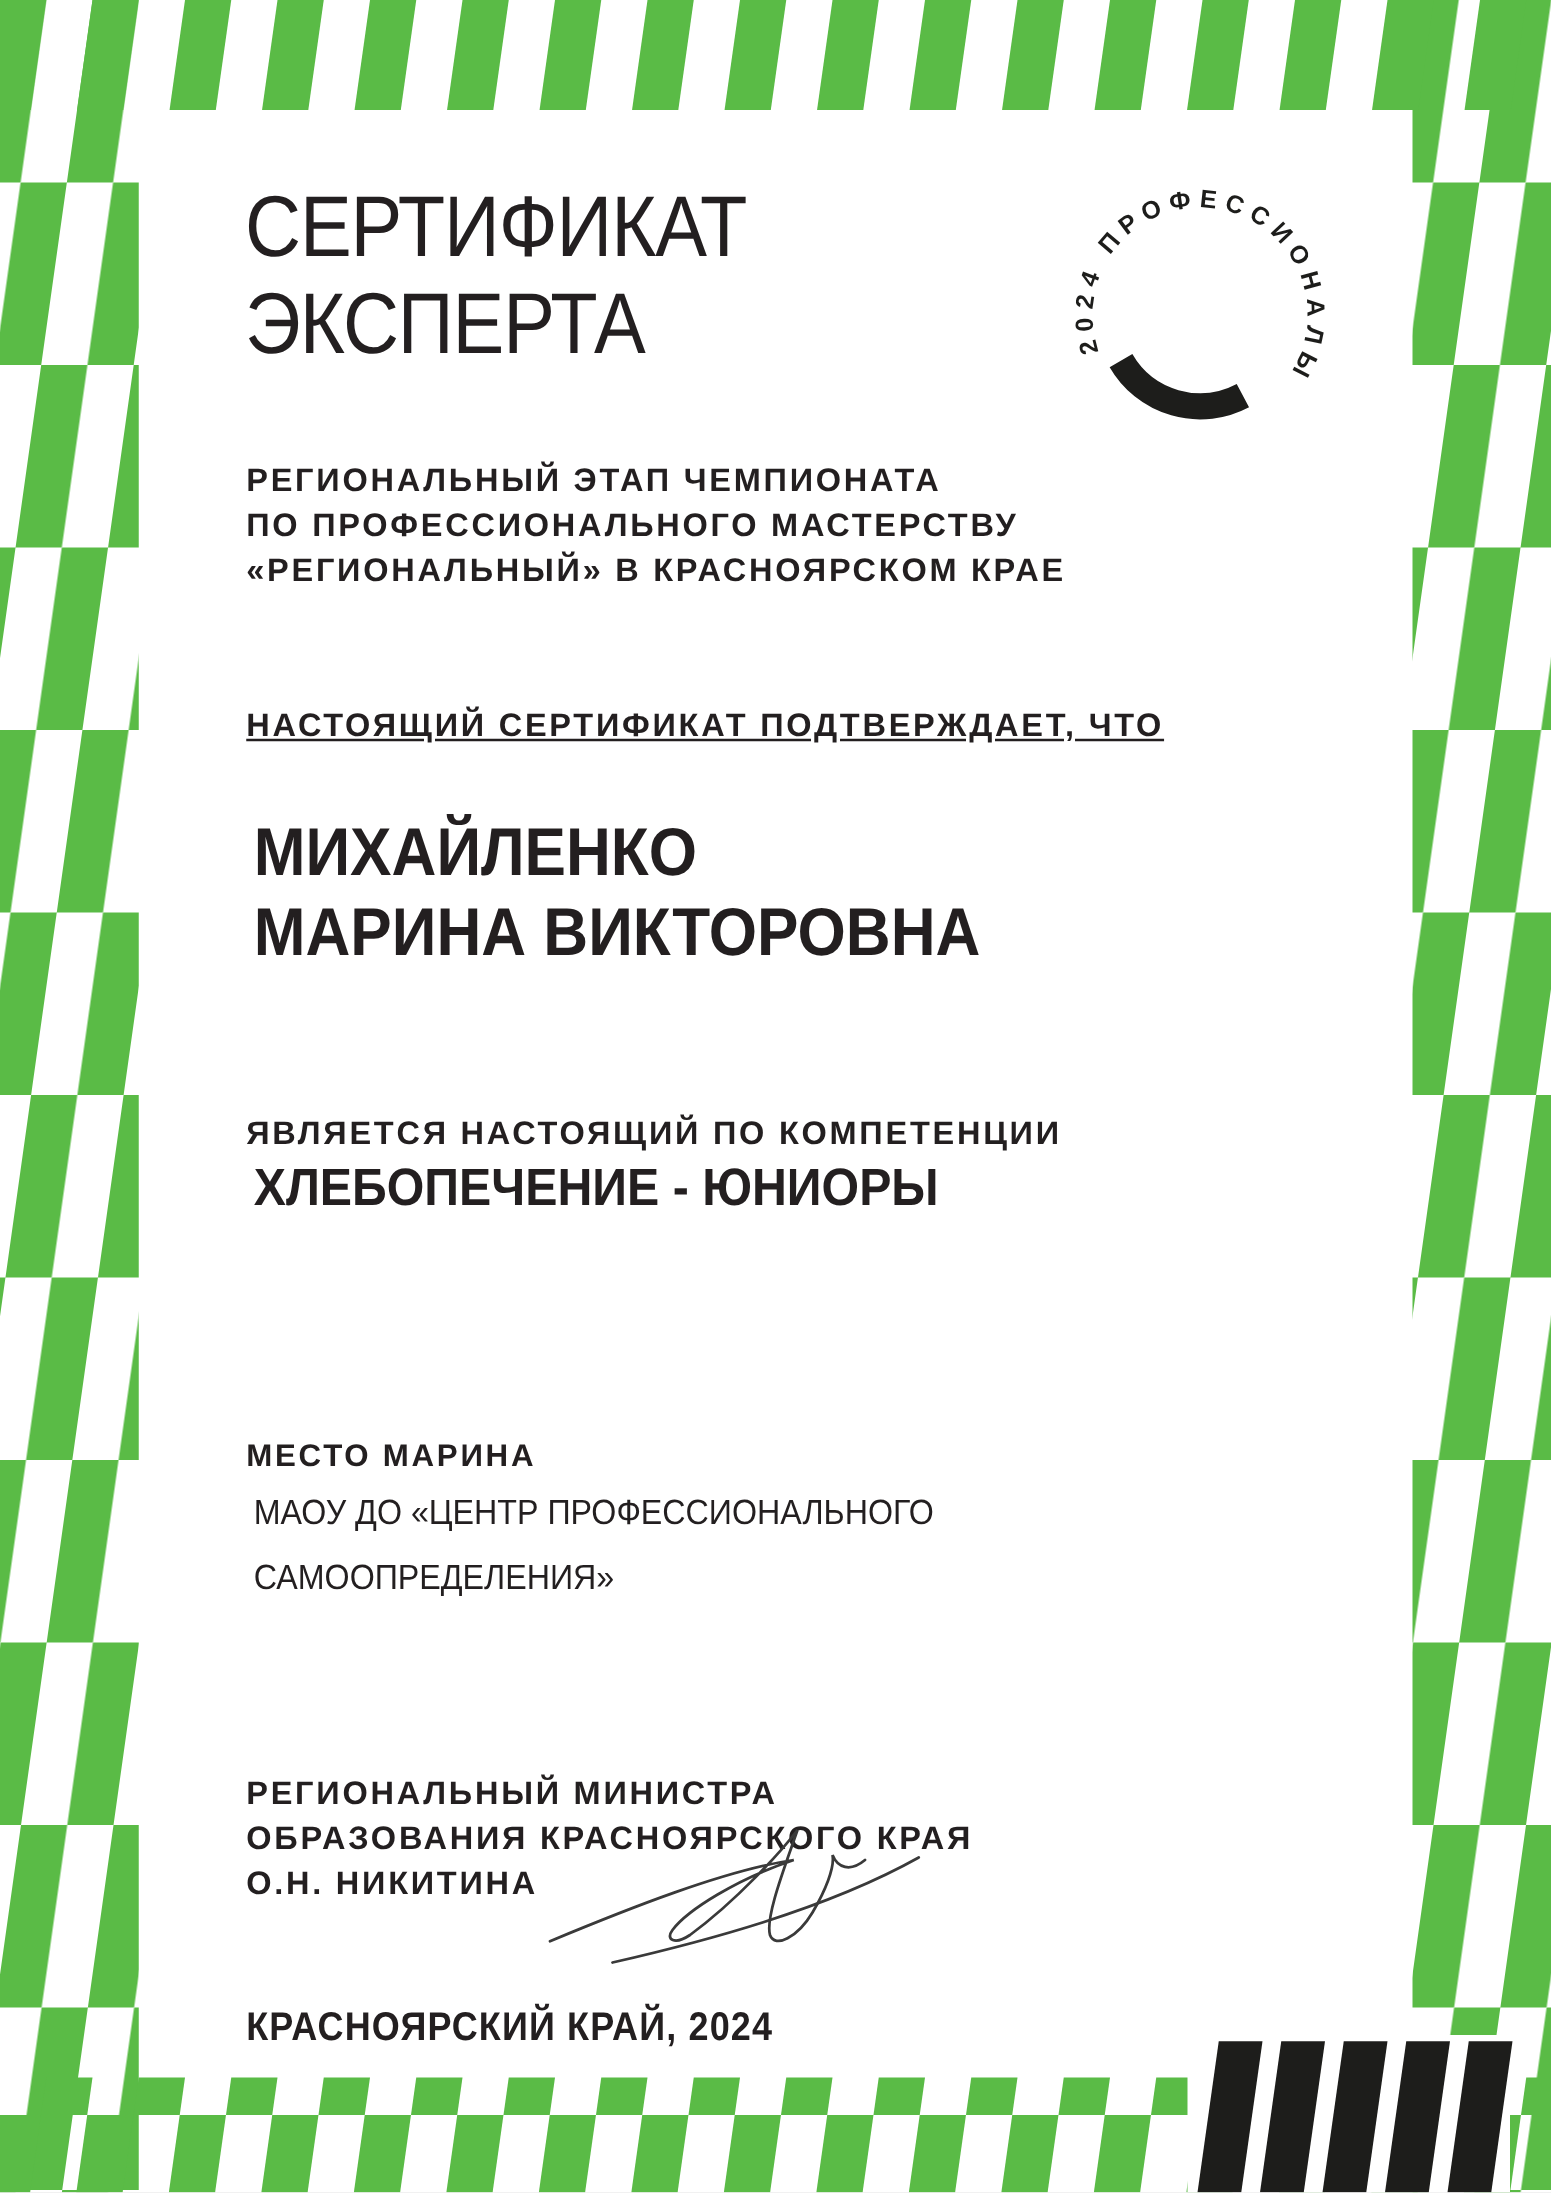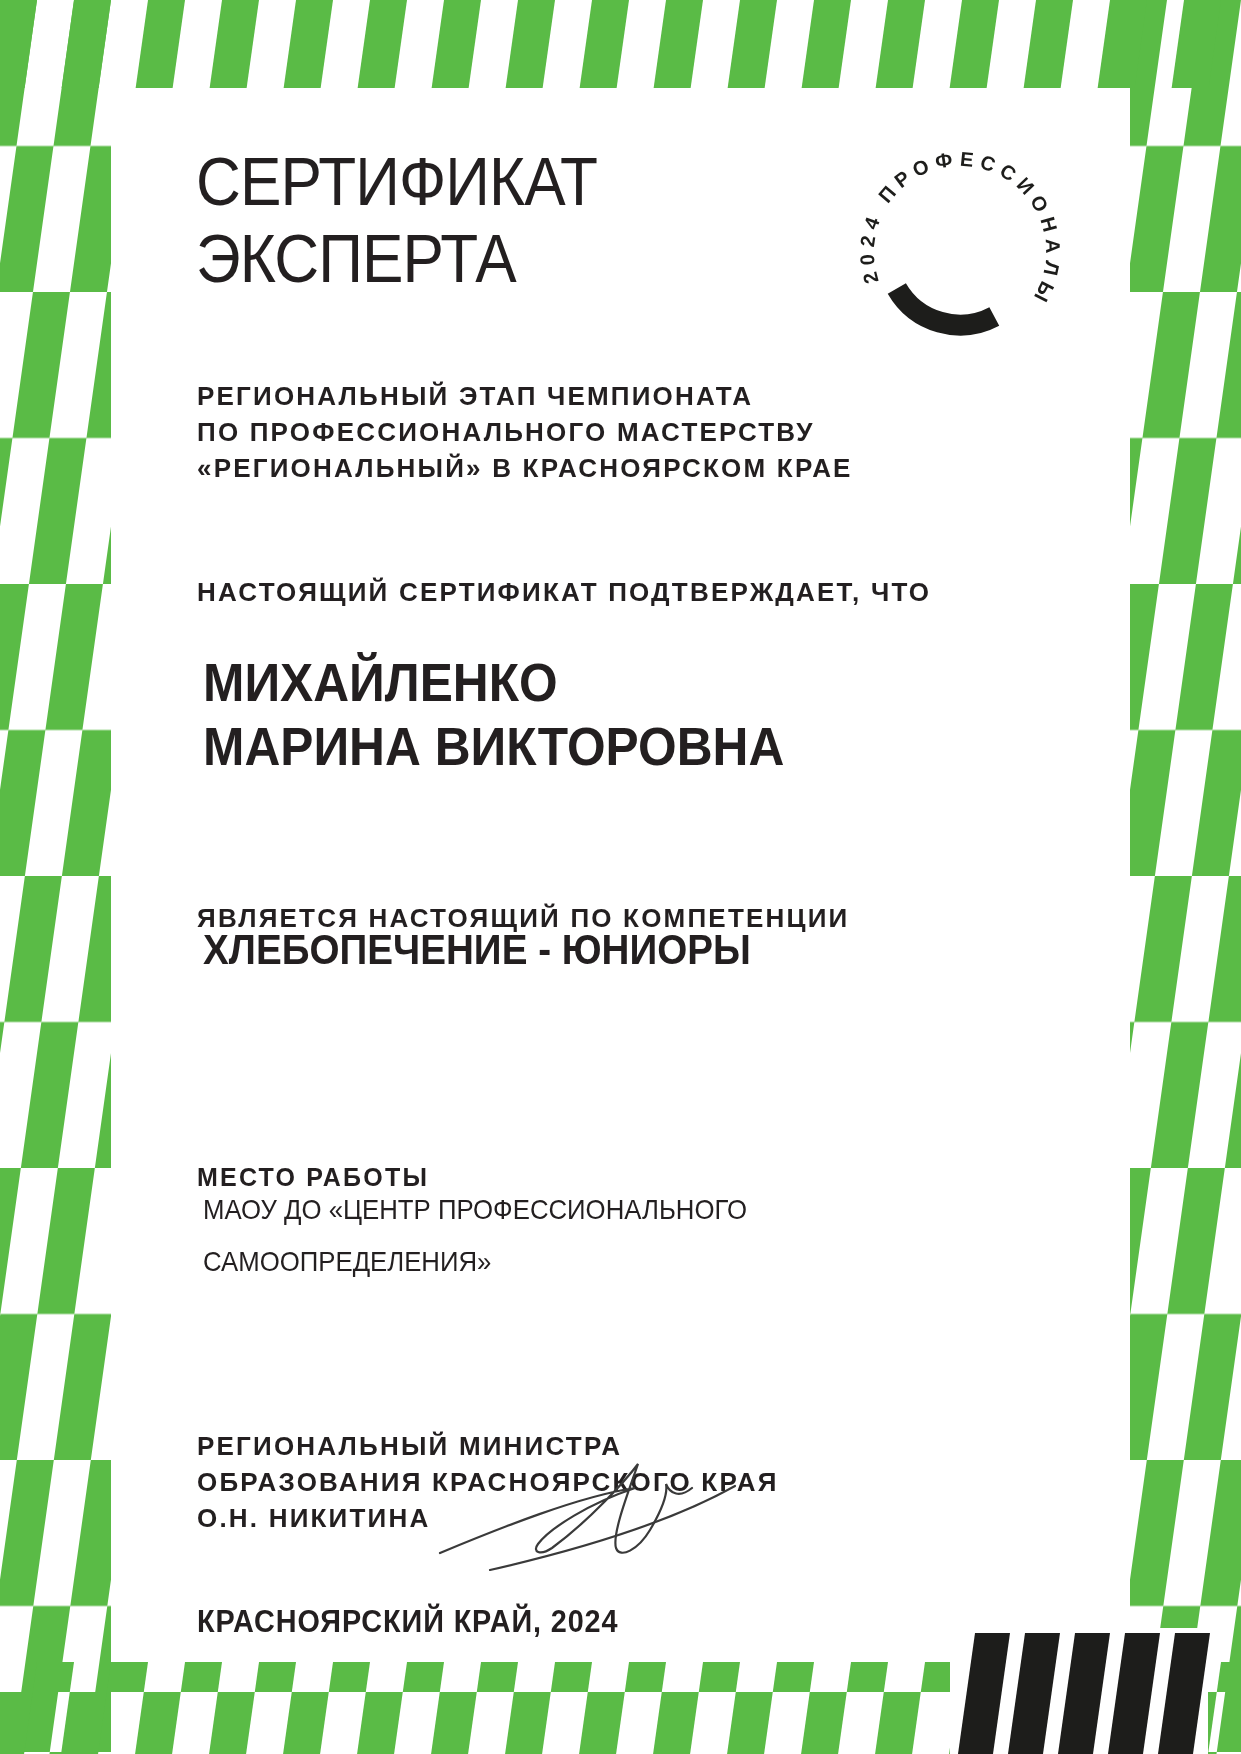--- a/index.html
+++ b/index.html
@@ -11,23 +11,23 @@
   .border-svg, .logo-svg, .sig-svg { position:absolute; }
   .border-svg { left:0; top:0; }
   .logo-svg { left:845px; top:132px; }
   .sig-svg { left:430px; top:1458px; }
 
   .abs { position:absolute; white-space:nowrap; }
   .cond { display:inline-block; transform:scaleX(.92); transform-origin:0 50%; white-space:nowrap; }
   .cond9 { display:inline-block; transform:scaleX(.90); transform-origin:0 50%; white-space:nowrap; }
 
   .title { left:196px; top:143px; font-size:69px; line-height:77px; font-weight:normal; letter-spacing:-1px; }
-  .label { font-weight:bold; font-size:26px; letter-spacing:2.2px; line-height:36px;margin-top:12px; }
+  .label { font-weight:bold; font-size:26px; letter-spacing:2.2px; line-height:36px; }
   .event-block     { left:197px; top:366px; }
-  .statement-line  { left:197px; top:567px; line-height:26px; }
+  .statement-line  { left:197px; top:567px; line-height:26px;text-decoration:underline; }
   .name-block      { left:203px; top:650px; font-size:54px; line-height:64px; font-weight:bold; }
   .role-line       { left:197px; top:893px; line-height:26px; }
   .competence-line { left:203px; top:926px; font-size:42px; font-weight:bold;text-align:right; }
   .work-label      { left:197px; top:1152px; line-height:26px; font-size:25px; }
   .work-block      { left:203px; top:1184px; font-size:28px; line-height:52px; font-weight:normal; }
   .signatory-block { left:197px; top:1416px; }
   .footer-line     { left:197px; top:1603px; font-size:32px; font-weight:bold; letter-spacing:1px; }
 </style>
 </head>
 <body>
@@ -141,21 +141,21 @@
   <div class="abs name-block">
     <div><span class="cond">МИХАЙЛЕНКО</span></div>
     <div><span class="cond">МАРИНА ВИКТОРОВНА</span></div>
   </div>
 
   <div class="abs label role-line">ЯВЛЯЕТСЯ НАСТОЯЩИЙ ПО КОМПЕТЕНЦИИ</div>
   <div class="abs competence-line">
     <span class="cond">ХЛЕБОПЕЧЕНИЕ - ЮНИОРЫ</span>
   </div>
 
-  <div class="abs label work-label">МЕСТО РАБОТЫ</div>
+  <div class="abs label work-label">МЕСТО МАРИНА</div>
   <div class="abs work-block">
     <div><span class="cond">МАОУ ДО «ЦЕНТР ПРОФЕССИОНАЛЬНОГО</span></div>
     <div><span class="cond">САМООПРЕДЕЛЕНИЯ»</span></div>
   </div>
 
   <div class="abs label signatory-block">
     <div>РЕГИОНАЛЬНЫЙ МИНИСТРА</div>
     <div>ОБРАЗОВАНИЯ КРАСНОЯРСКОГО КРАЯ</div>
     <div>О.Н. НИКИТИНА</div>
   </div>

